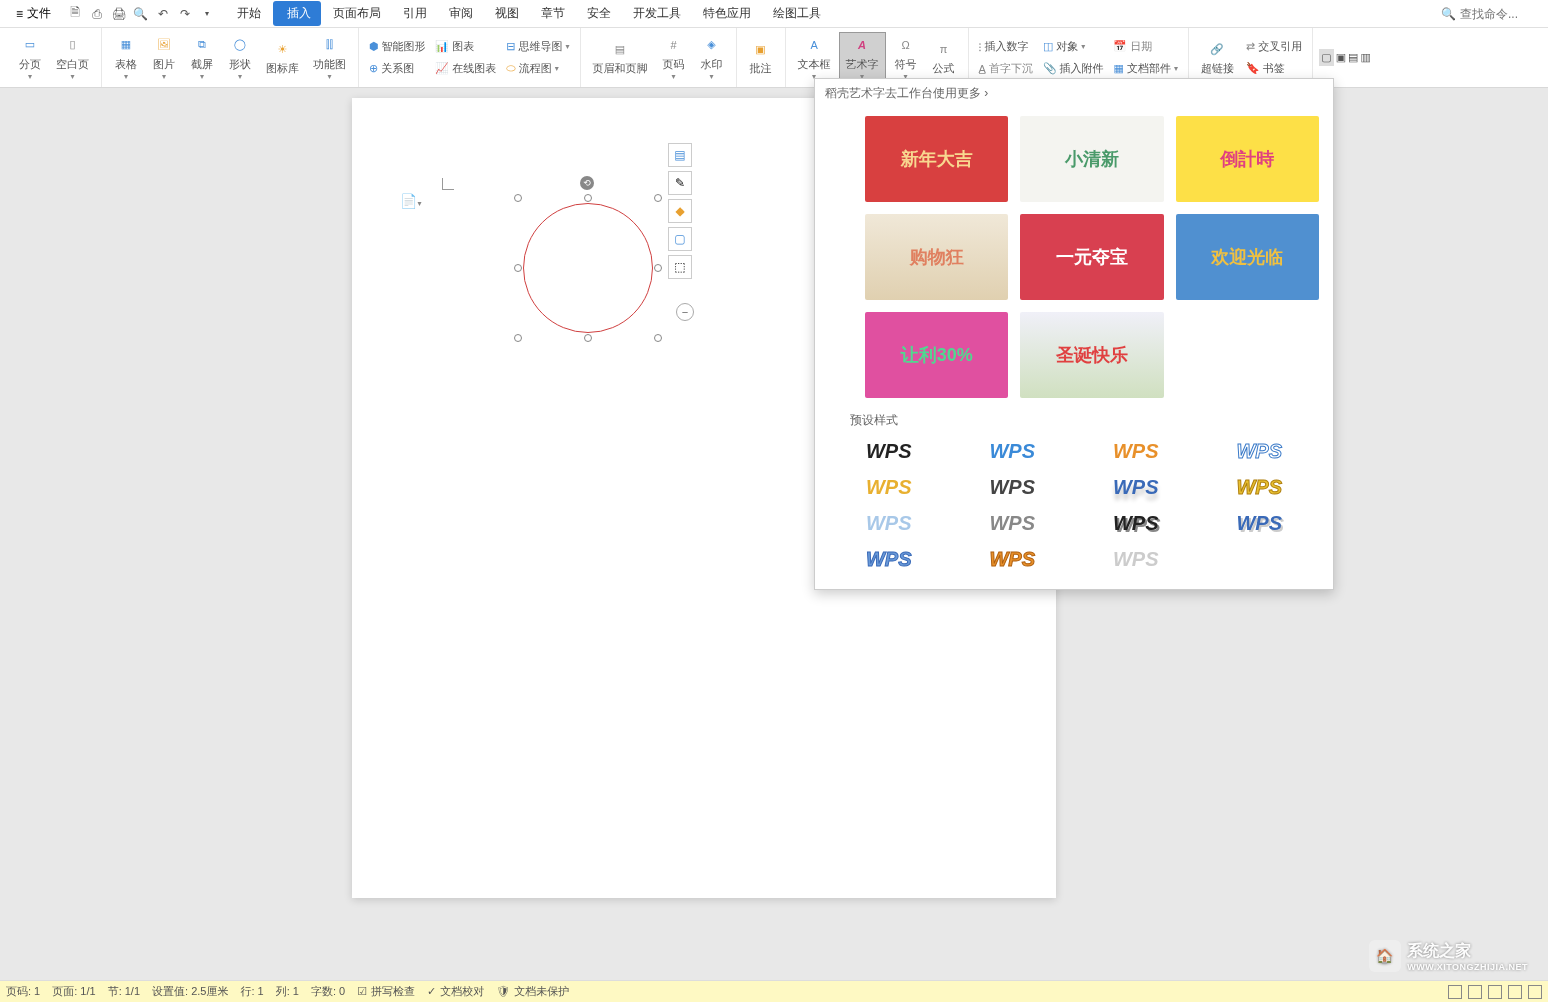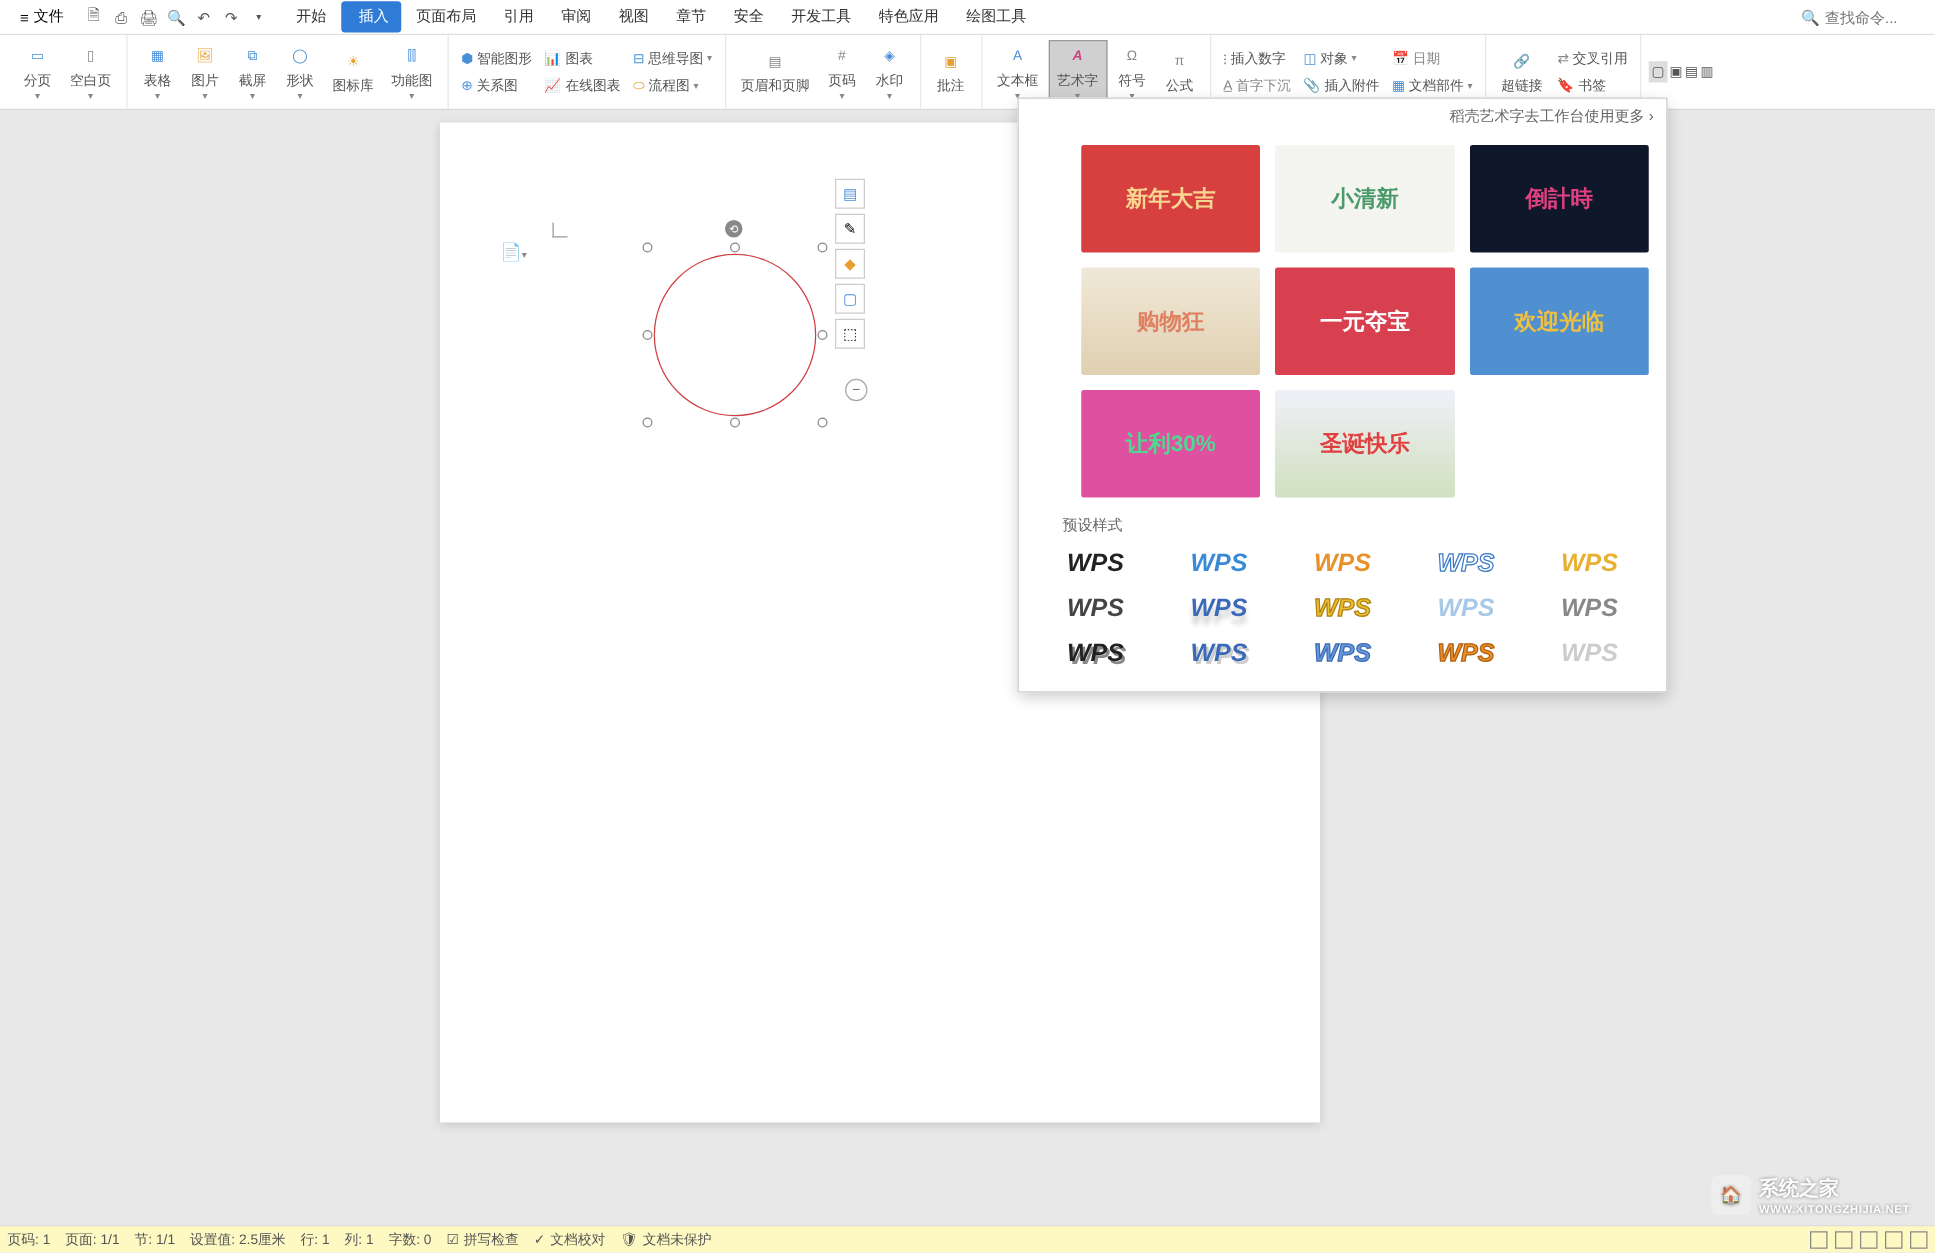--- a/index.html
+++ b/index.html
@@ -46,35 +46,35 @@
 .handle.bl { left: -4px; bottom: -4px; } .handle.bm { left: 66px; bottom: -4px; } .handle.br { right: -4px; bottom: -4px; }
 .rotate-h { position: absolute; left: 62px; top: -22px; width: 14px; height: 14px; background: #888; border-radius: 50%; display: flex; align-items: center; justify-content: center; color: #fff; font-size: 9px; }
 
 
 .shape-tools { position: absolute; left: 668px; top: 210px; display: flex; flex-direction: column; gap: 4px; }
 .shape-tool { width: 24px; height: 24px; background: #fff; border: 1px solid #ccc; display: flex; align-items: center; justify-content: center; cursor: pointer; font-size: 12px; }
 .zoom-minus { position: absolute; left: 676px; top: 215px; width: 18px; height: 18px; border: 1px solid #aaa; border-radius: 50%; display: flex; align-items: center; justify-content: center; font-size: 11px; color: #666; background: #fff; }
 
 
 .wordart-panel { position: absolute; left: 814px; top: 78px; width: 520px; background: #fff; border: 1px solid #ccc; box-shadow: 0 4px 12px rgba(0,0,0,0.2); z-index: 100; }
-.wordart-panel .hdr { display: flex; justify-content: flex-end; padding: 6px 10px; font-size: 12px; color: #666; }
+.wordart-panel .hdr { display: flex; justify-content: flex-start; padding: 6px 10px; font-size: 12px; color: #666; }
 .wordart-panel .hdr a { color: #666; text-decoration: none; }
 .wa-grid { display: grid; grid-template-columns: repeat(3, 1fr); gap: 12px; padding: 8px 14px; margin-left: 36px; }
 .wa-thumb { height: 86px; border-radius: 2px; display: flex; align-items: center; justify-content: center; font-size: 18px; font-weight: bold; cursor: pointer; overflow: hidden; position: relative; }
 .wa-t1 { background: #d84040; color: #f8d890; } 
 .wa-t2 { background: #f4f4f0; color: #4a9a6a; font-weight: 900; }
-.wa-t3 { background: #0f172a; color: #e04080; text-align: right; }
+.wa-t3 { background: #fde047; color: #e04080; text-align: right; }
 .wa-t4 { background: linear-gradient(#f0e8d8,#e0d0b0); color: #e08060; }
 .wa-t5 { background: #d84050; color: #fff; }
 .wa-t6 { background: #5090d0; color: #f0c040; }
 .wa-t7 { background: #e050a0; color: #50d890; font-weight: 900; }
 .wa-t8 { background: linear-gradient(#f0f0f8,#d0e0c0); color: #e04040; }
 .wa-t9 { background: #f0f0f8; color: #4060b0; }
 .wa-sub { padding: 6px 14px 2px; font-size: 12px; color: #666; margin-left: 21px; }
-.wps-grid { display: grid; grid-template-columns: repeat(5, 1fr); gap: 4px; padding: 4px 14px 14px; }
+.wps-grid { display: grid; grid-template-columns: repeat(4, 1fr); gap: 4px; padding: 4px 14px 14px; }
 .wps-item { height: 32px; display: flex; align-items: center; justify-content: center; font-size: 20px; font-weight: 900; font-style: italic; cursor: pointer; }
 
 
 .statusbar { position: absolute; bottom: 0; left: 0; right: 0; height: 22px; background: #fef9c3; border-top: 1px solid #ddd; display: flex; align-items: center; font-size: 11px; color: #555; padding: 0 6px; gap: 12px; }
 .statusbar .sb-item { display: flex; align-items: center; gap: 4px; }
 .statusbar .right { margin-left: auto; display: flex; gap: 6px; }
 .sb-icon { width: 14px; height: 14px; border: 1px solid #888; display: inline-block; }
 
 
 .watermark { position: absolute; right: 20px; bottom: 30px; color: #fff; font-size: 14px; font-weight: bold; text-shadow: 0 0 3px rgba(0,0,0,0.5); display: flex; align-items: center; gap: 6px; opacity: 0.9; z-index: 200; }

